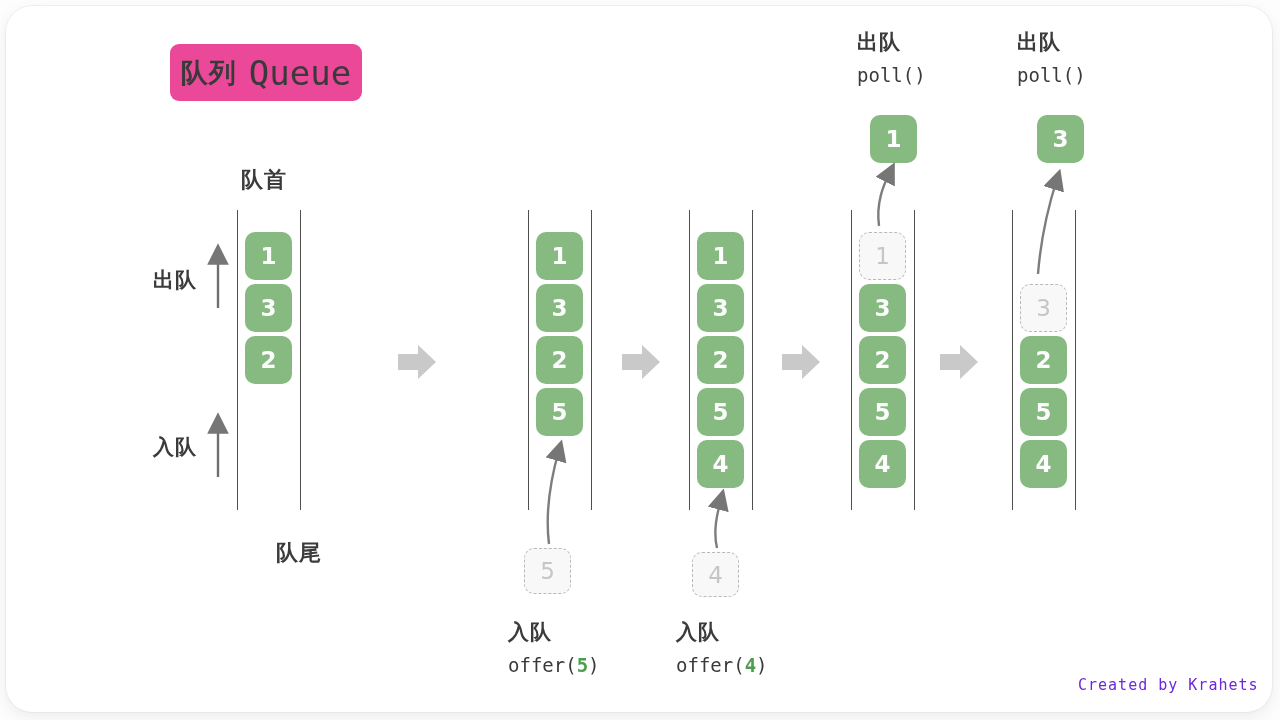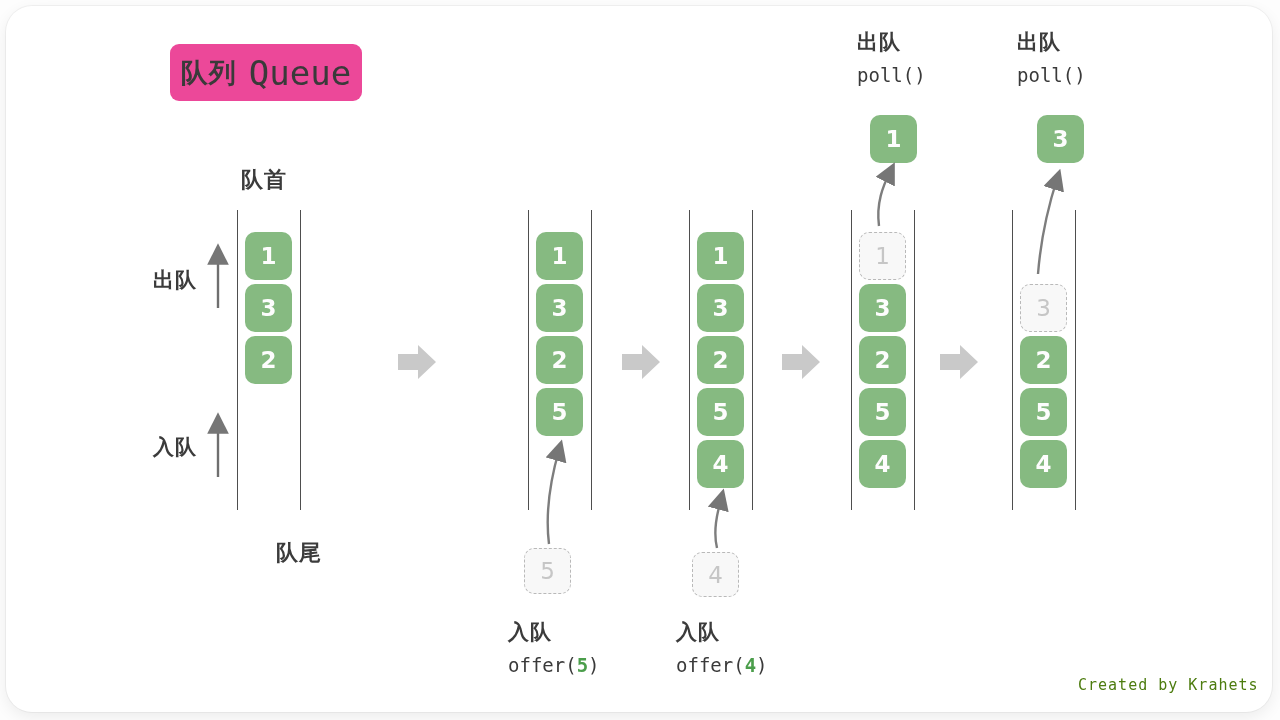--- a/index.html
+++ b/index.html
@@ -59,21 +59,21 @@
   .an-offer5{left:508px;top:618px;}
   .an-offer4{left:676px;top:618px;}
   .an-poll1{left:857px;top:28px;}
   .an-poll2{left:1017px;top:28px;}
 
   .overlay{position:absolute;left:0;top:0;pointer-events:none;}
 
   .watermark{
     position:absolute;left:1078px;top:676px;
     font-family:"DejaVu Sans Mono","Liberation Mono",monospace;
-    font-size:15px;color:#4d7c0f;letter-spacing:1px;
+    font-size:15px;color:#6d28d9;letter-spacing:1px;
   }
 </style>
 </head>
 <body>
 
 <div class="canvas">
   <div class="card"></div>
 
   <div class="title-box">
     <span class="title-zh">队列</span>

